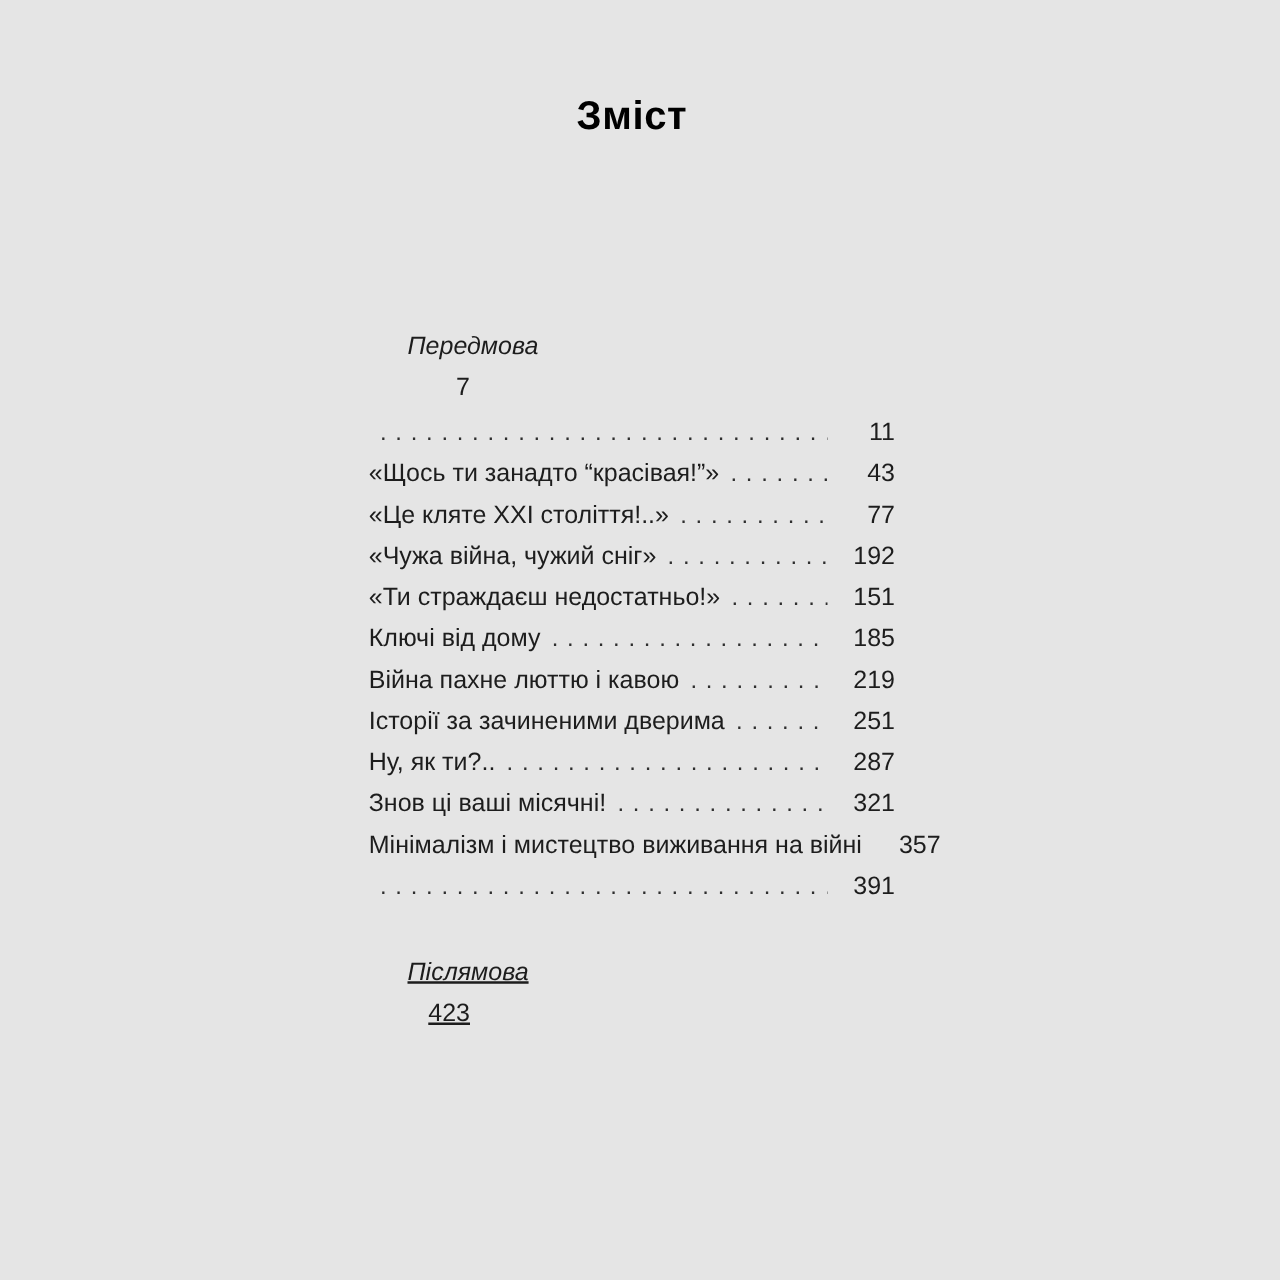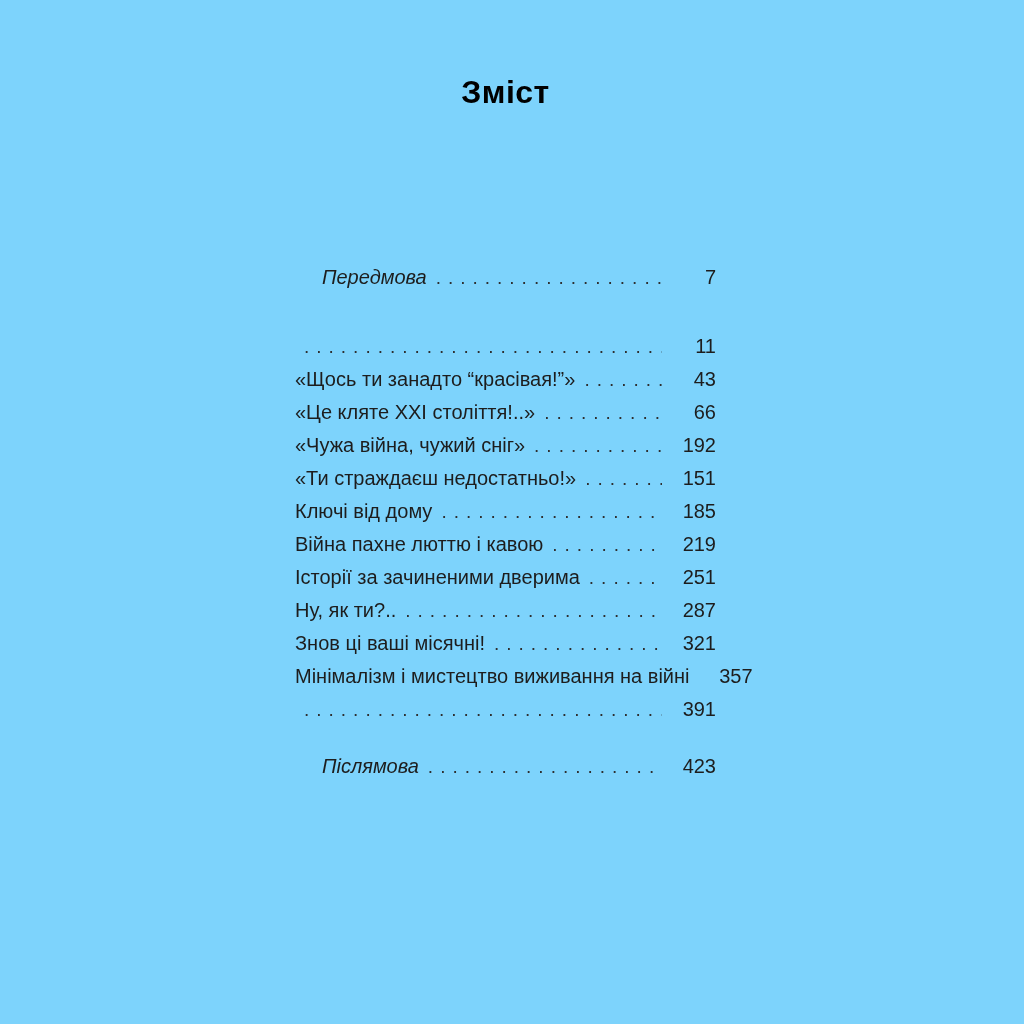--- a/index.html
+++ b/index.html
@@ -4,21 +4,21 @@
 <style>
   html, body {
     margin: 0;
     padding: 0;
     background: #ffffff;
   }
   .page {
     position: relative;
     width: 1024px;
     height: 1024px;
-    background: #7dd3fc;
+    background: #e5e5e5;
     font-family: "Liberation Sans", sans-serif;
     color: #1d1d1d;
     overflow: hidden;
   }
   .title {
     position: absolute;
     top: 76px;
     left: 295px;
     width: 421px;
     margin: 0;
@@ -37,26 +37,28 @@
   }
   .row {
     display: flex;
     align-items: baseline;
     height: 33px;
     line-height: 33px;
     font-size: 20px;
   }
   .row.indent {
     padding-left: 27px;
+    flex-direction: column;
   }
   .row.gap-top {
     margin-top: 36px;
   }
   .row.afterword {
-    margin-top: 24px;
+    margin-top: 36px;
+    text-decoration: underline;
   }
   .label {
     white-space: nowrap;
     flex: 0 0 auto;
   }
   .italic {
     font-style: italic;
   }
   .leader {
     flex: 1 1 auto;
@@ -97,21 +99,21 @@
 
     <div class="row">
       <span class="label">«Щось ти занадто “красівая!”»</span>
       <span class="leader">..........................................................................................</span>
       <span class="pagenum">43</span>
     </div>
 
     <div class="row">
       <span class="label">«Це кляте ХХІ століття!..»</span>
       <span class="leader">..........................................................................................</span>
-      <span class="pagenum">66</span>
+      <span class="pagenum">77</span>
     </div>
 
     <div class="row">
       <span class="label">«Чужа війна, чужий сніг»</span>
       <span class="leader">..........................................................................................</span>
       <span class="pagenum">192</span>
     </div>
 
     <div class="row">
       <span class="label">«Ти страждаєш недостатньо!»</span>

